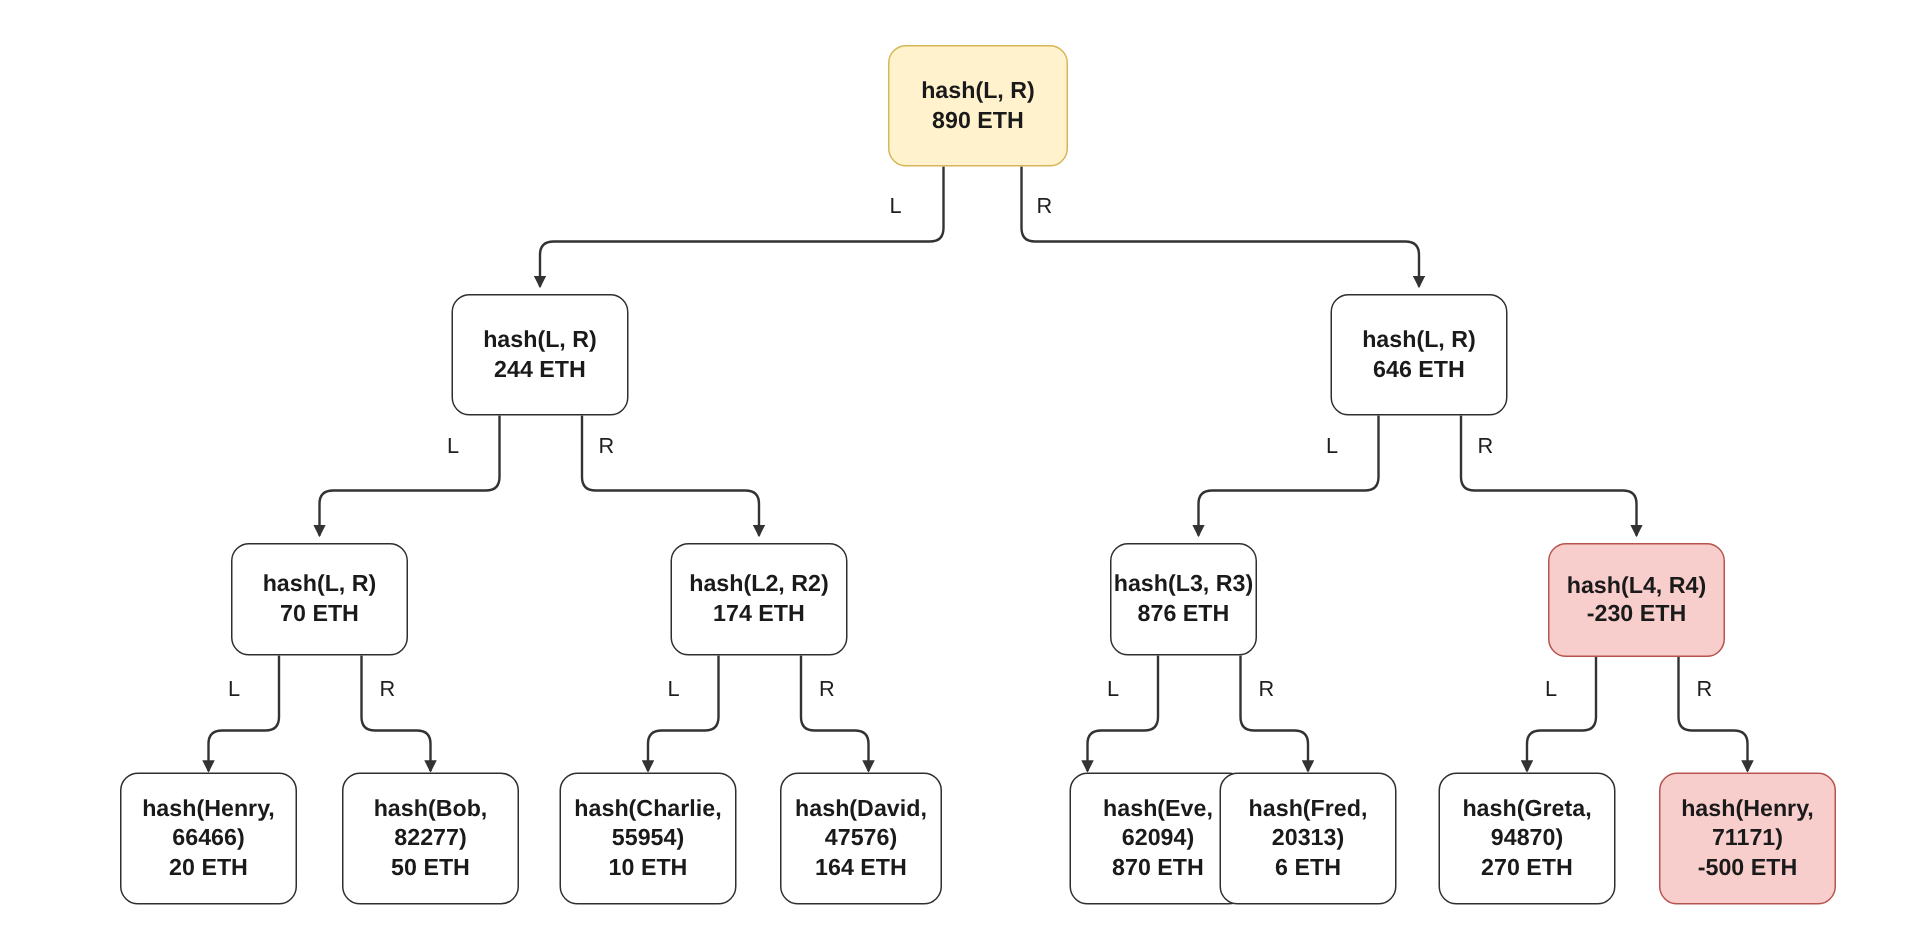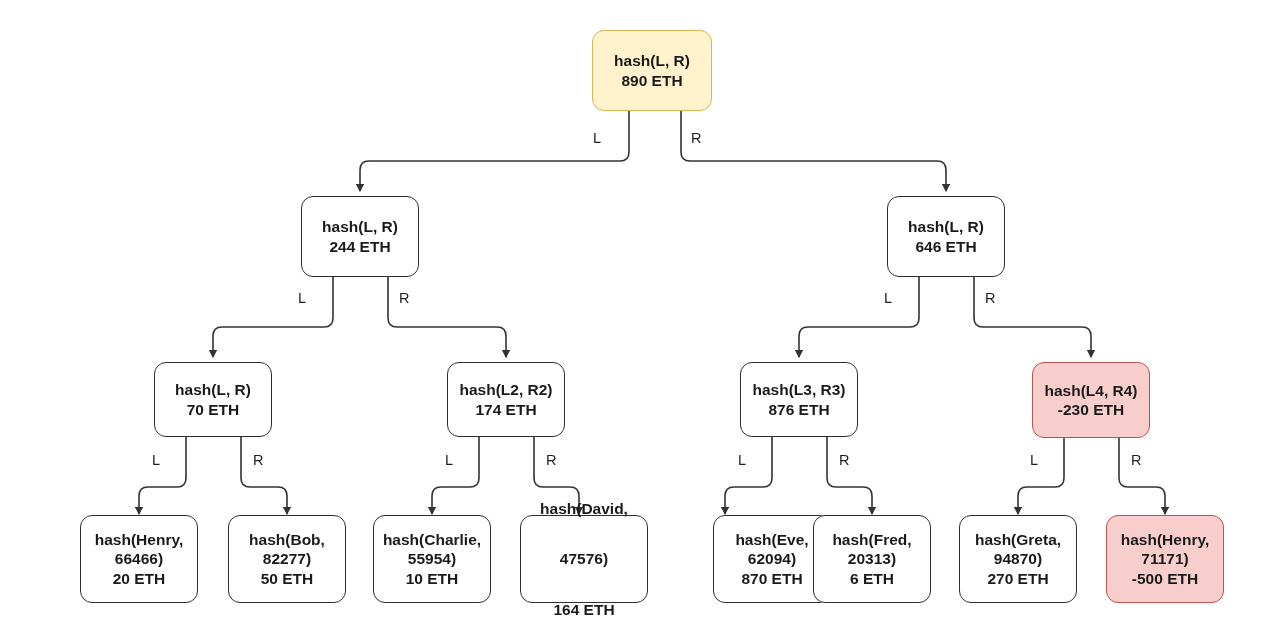--- a/index.html
+++ b/index.html
@@ -119,21 +119,21 @@
   <div class="node" style="left:154px; top:362px; width:118px; height:75px;">
     <span class="line">hash(L, R)</span>
     <span class="line">70 ETH</span>
   </div>
 
   <div class="node" style="left:447px; top:362px; width:118px; height:75px;">
     <span class="line">hash(L2, R2)</span>
     <span class="line">174 ETH</span>
   </div>
 
-  <div class="node" style="left:740px; top:362px; width:118px; height:75px;">
+  <div class="node" style="left:740px; top:362px; width:98px; height:75px;">
     <span class="line">hash(L3, R3)</span>
     <span class="line">876 ETH</span>
   </div>
 
   <div class="node alert" style="left:1032px; top:362px; width:118px; height:76px;">
     <span class="line">hash(L4, R4)</span>
     <span class="line">-230 ETH</span>
   </div>
 
   <div class="node" style="left:80px; top:515px; width:118px; height:88px;">
@@ -147,21 +147,21 @@
     <span class="line">82277)</span>
     <span class="line">50 ETH</span>
   </div>
 
   <div class="node" style="left:373px; top:515px; width:118px; height:88px;">
     <span class="line">hash(Charlie,</span>
     <span class="line">55954)</span>
     <span class="line">10 ETH</span>
   </div>
 
-  <div class="node" style="left:520px; top:515px; width:128px; height:88px;gap:31px;">
+  <div class="node" style="left:520px; top:515px; width:108px; height:88px;">
     <span class="line">hash(David,</span>
     <span class="line">47576)</span>
     <span class="line">164 ETH</span>
   </div>
 
   <div class="node" style="left:666px; top:515px; width:118px; height:88px;margin-left:47px;">
     <span class="line">hash(Eve,</span>
     <span class="line">62094)</span>
     <span class="line">870 ETH</span>
   </div>

